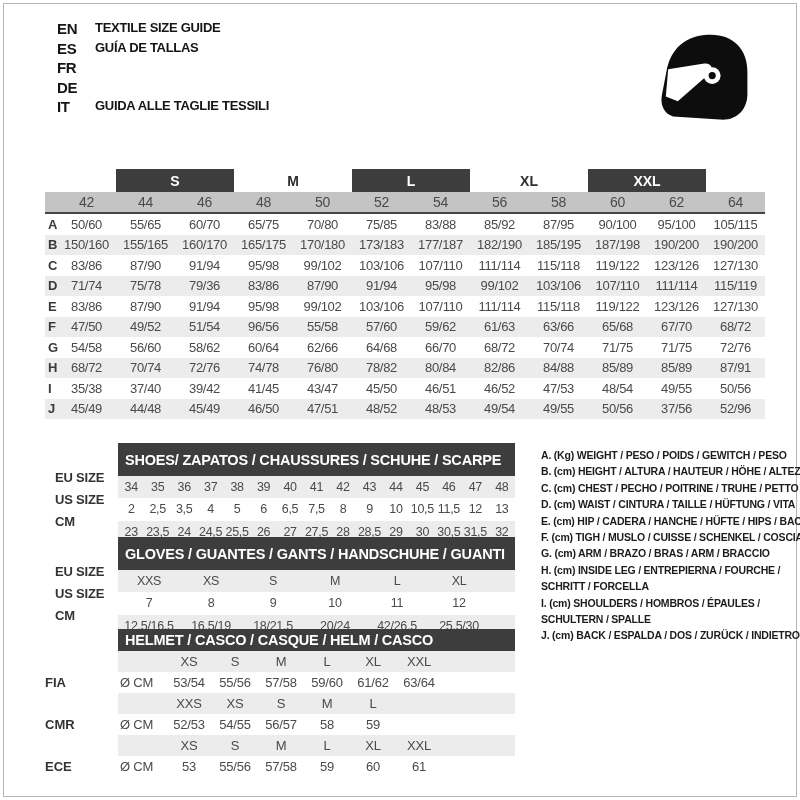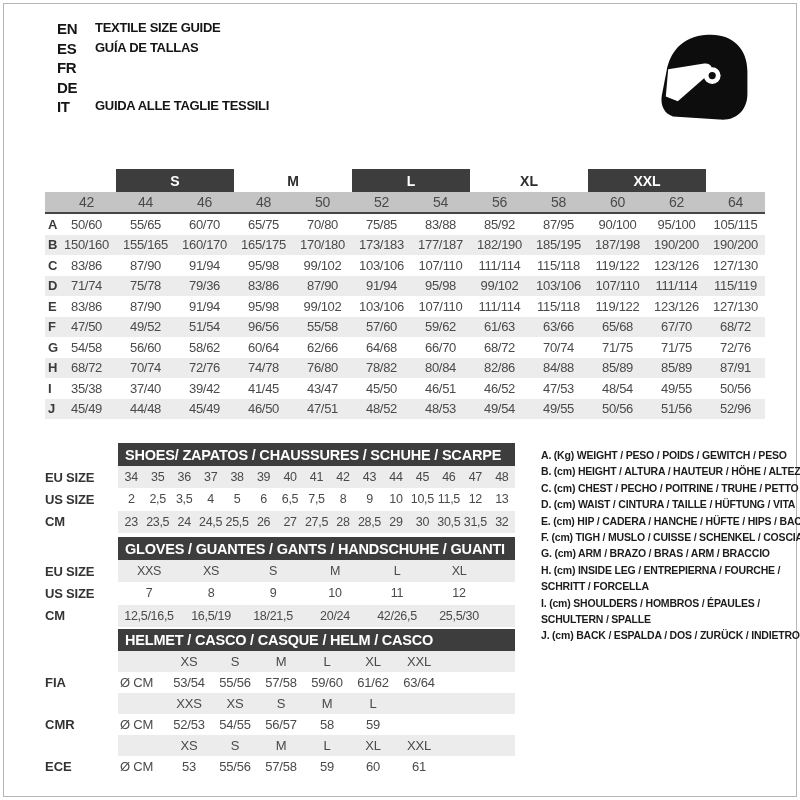--- a/index.html
+++ b/index.html
@@ -27,23 +27,23 @@
   .cell { flex:1; text-align:center; letter-spacing:-0.3px; }
   .trow { display:flex; height:20.5px; align-items:center; font-size:13px; }
   .trow.alt { background:#ececec; }
   .rlabel { width:12px; font-weight:bold; font-size:13px; color:#3a3a3a; padding-left:3px; }
 
   
   .section { position:absolute; left:45px; color:#4a4a4a; }
   .section-inner { display:flex; }
   .labels { width:73px; }
   .labels.with-header-offset { padding-top:23px; }
-  .side-label { height:22.3px; display:flex; align-items:center; font-weight:bold; font-size:13px; color:#333; letter-spacing:-0.2px; }
+  .side-label { height:22.3px; display:flex; align-items:center; font-weight:bold; font-size:13px; color:#333; letter-spacing:-0.2px;margin-left:10px; }
   .table-part { width:397px; }
-  .bar { height:23px; background:#3d3d3d; color:#fff; font-weight:bold; font-size:14.5px; display:flex; align-items:center; padding-left:7px; letter-spacing:-0.2px; white-space:nowrap; }
+  .bar { height:33px; background:#3d3d3d; color:#fff; font-weight:bold; font-size:14.5px; display:flex; align-items:center; padding-left:7px; letter-spacing:-0.2px; white-space:nowrap; }
   .srow { display:flex; height:22.3px; align-items:center; font-size:12.5px; letter-spacing:-0.3px; }
   .srow.alt { background:#ececec; }
   .gcell { flex:0 0 62px; text-align:center; }
   .gfill { flex:1; }
 
   
   #helmet-section .labels { padding-top:22px; }
   #helmet-section .bar { height:22px; }
   .hlabel { height:21px; display:flex; align-items:center; font-weight:bold; font-size:13px; color:#333; }
   .hspacer { height:21px; }
@@ -261,21 +261,21 @@
           <div class="cell">45/49</div>
           <div class="cell">44/48</div>
           <div class="cell">45/49</div>
           <div class="cell">46/50</div>
           <div class="cell">47/51</div>
           <div class="cell">48/52</div>
           <div class="cell">48/53</div>
           <div class="cell">49/54</div>
           <div class="cell">49/55</div>
           <div class="cell">50/56</div>
-          <div class="cell">51/56</div>
+          <div class="cell">37/56</div>
           <div class="cell">52/96</div>
         </div>
       </div>
   </div>
 
   <div class="section" id="shoes-section" style="top:443px">
     <div class="section-inner">
       <div class="labels with-header-offset">
           <div class="side-label">EU SIZE</div>
           <div class="side-label">US SIZE</div>

